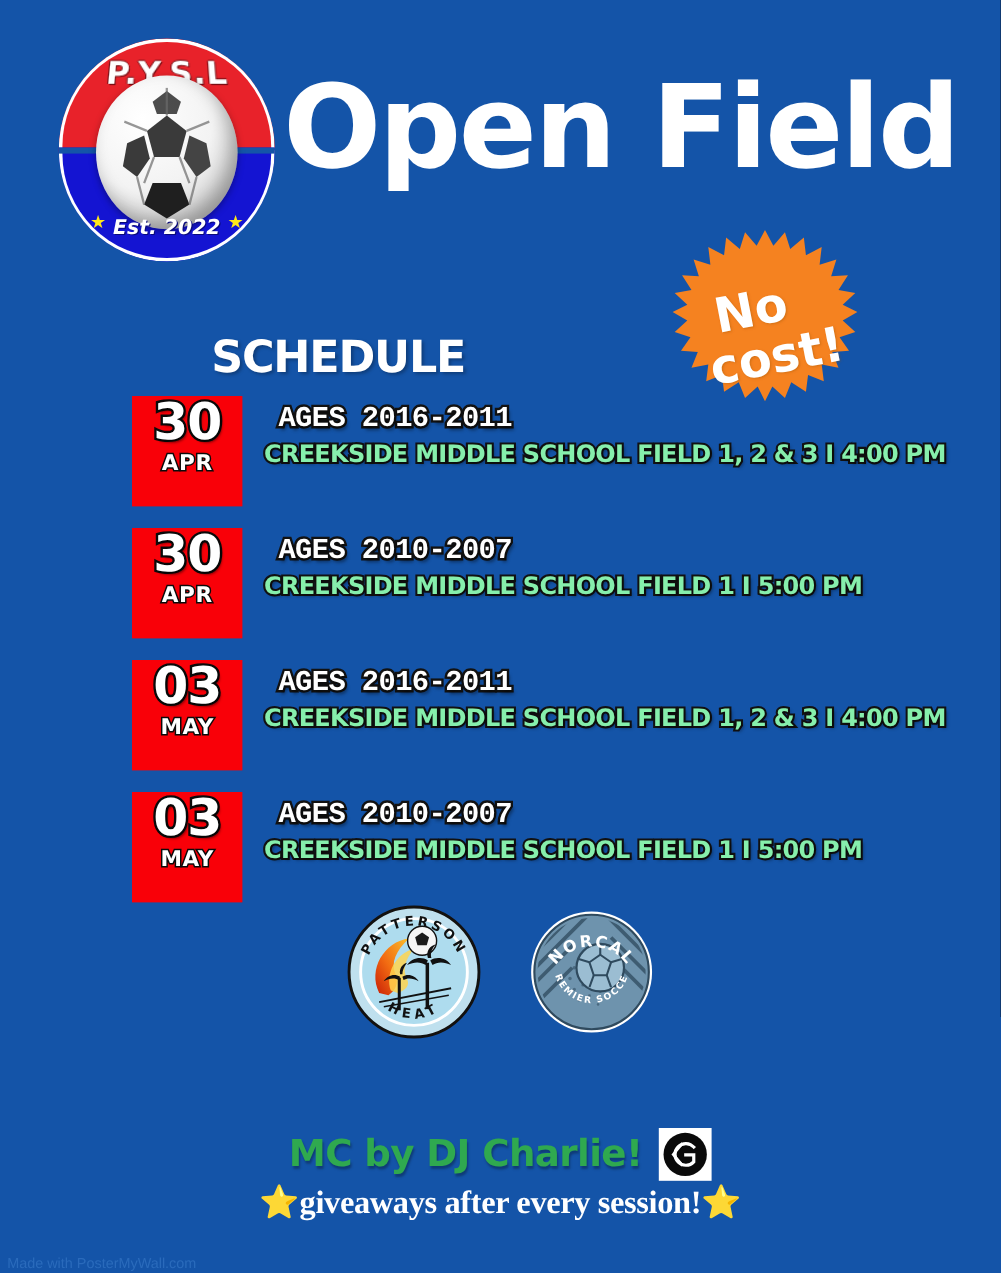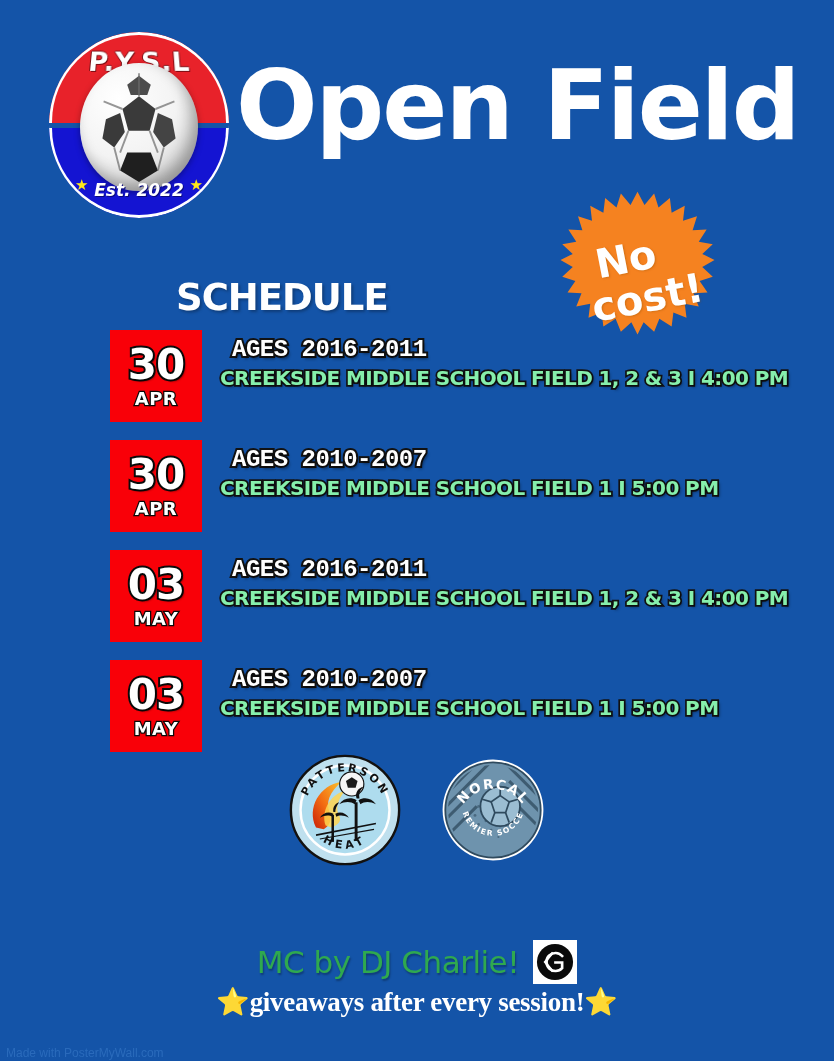--- a/index.html
+++ b/index.html
@@ -124,21 +124,21 @@
   }
 
   
   .rows { position:absolute; left:110px; top:330px; width:700px; }
   .row { position:relative; height:105px; margin-bottom:5px; }
   .datebox {
     position:absolute; left:0; top:0;
     width:92px; height:92px;
     background:#F90008;
     display:flex; flex-direction:column;
-    align-items:center; justify-content:center;
+    align-items:center; justify-content:flex-start;
     padding-top:2px;
   }
   .dnum {
     font-family:"DejaVu Sans", sans-serif;
     font-size:42px; font-weight:bold; color:#fff;
     line-height:0.95;
     letter-spacing:-1px;
     -webkit-text-stroke:4px #0a0a0a;
     paint-order:stroke fill;
     text-shadow:2px 2px 2px rgba(0,0,0,.45);
@@ -191,21 +191,21 @@
     font-size:32px; font-weight:bold; color:#ffffff;
     line-height:1.12;
     letter-spacing:-0.5px;
   }
   .f2wrap {
     top:940px;
     display:flex; align-items:center; justify-content:center; gap:14px;
   }
   .f2 {
     font-family:"DejaVu Sans", sans-serif;
-    font-size:31px; font-weight:normal; color:#2FA94F;
+    font-size:31px; font-weight:bold; color:#2FA94F;
     letter-spacing:-0.5px;
     text-shadow:1px 2px 2px rgba(0,0,0,.3);
   }
   .djmark {
     width:44px; height:44px; background:#ffffff;
     display:flex; align-items:center; justify-content:center;
   }
   .djmark svg { width:38px; height:38px; display:block; }
   .f3 {
     top:986px;

